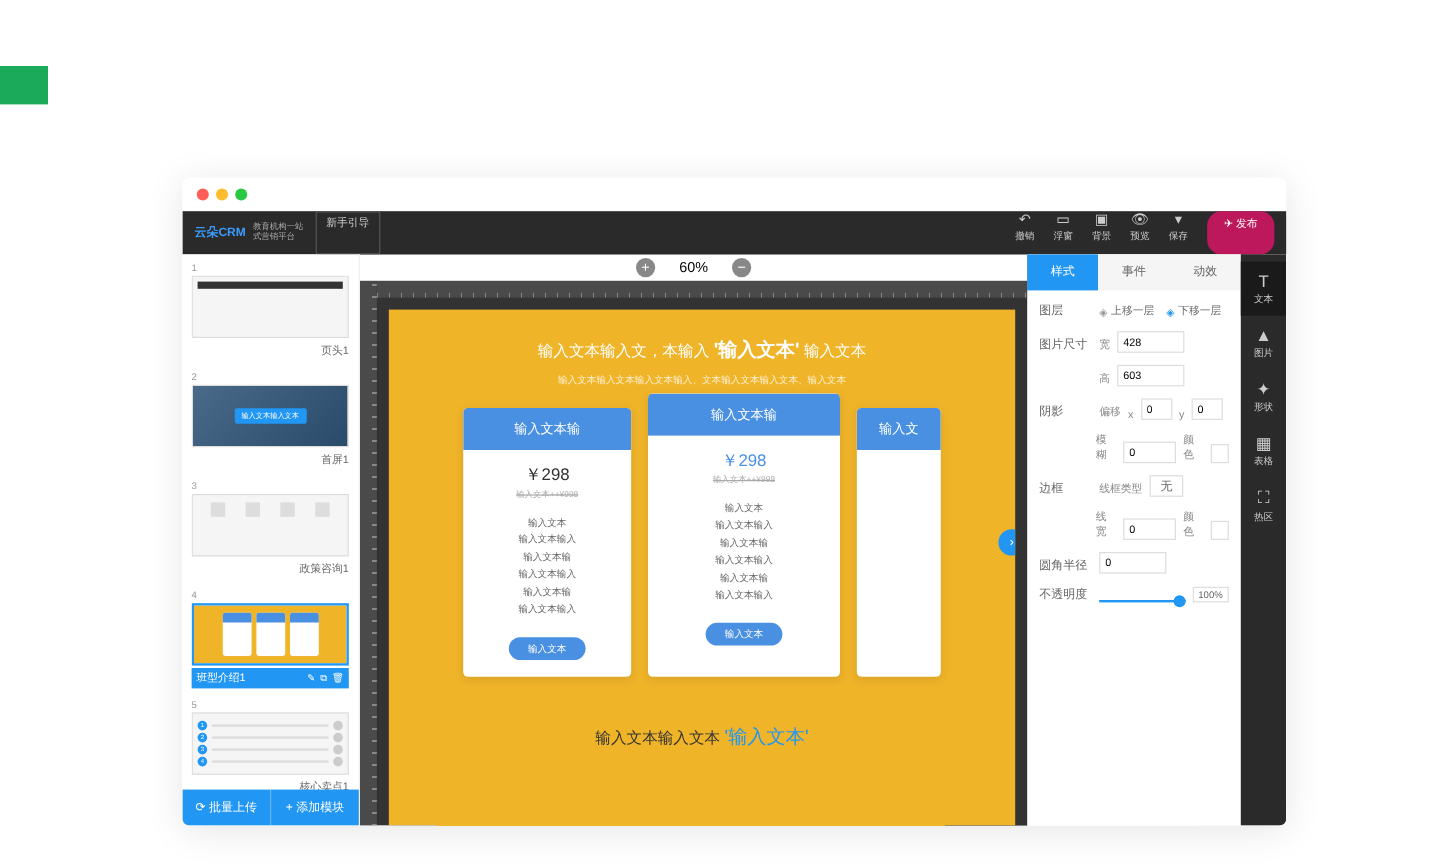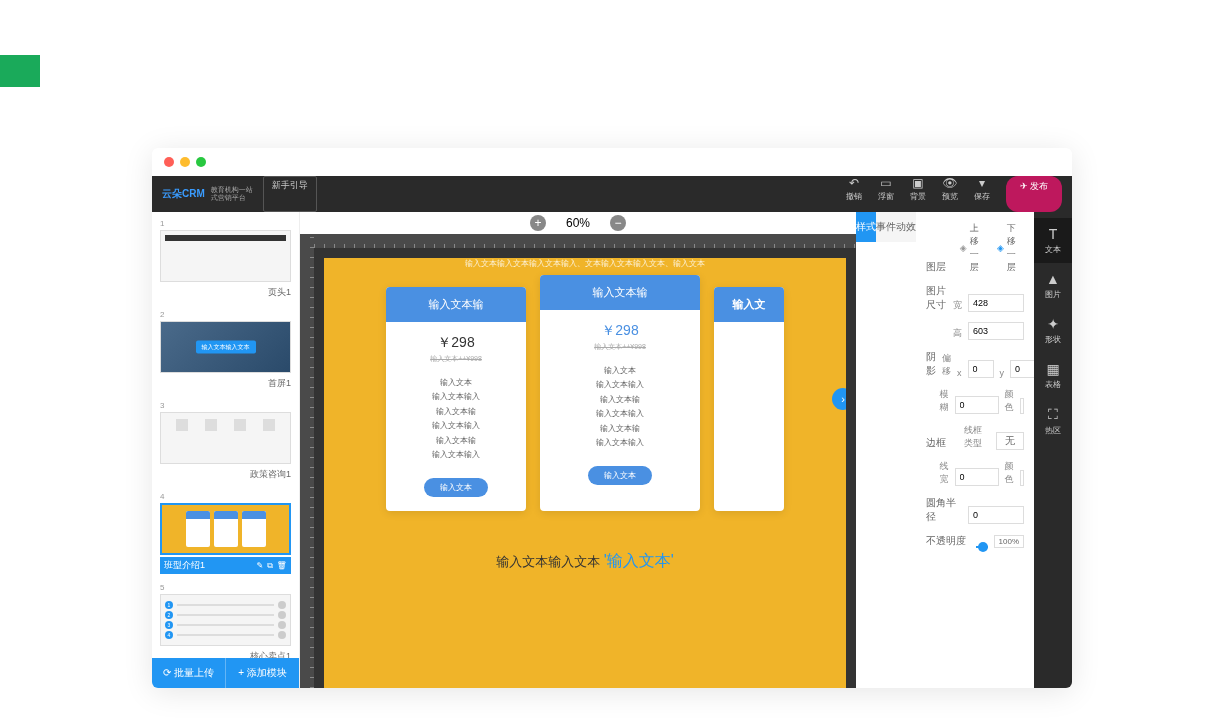--- a/index.html
+++ b/index.html
@@ -73,25 +73,25 @@
 .cards-row { display: flex; justify-content: center; gap: 14px; position: relative; }
 .price-card { width: 140px; background: #fff; border-radius: 4px; overflow: hidden; box-shadow: 0 2px 8px rgba(0,0,0,0.1); }
 .price-card.big { width: 160px; margin-top: -12px; }
 .card-header { background: #4a90e2; color: #fff; text-align: center; padding: 10px 0; font-size: 11px; }
 .card-price { text-align: center; padding: 12px 0 2px; font-size: 14px; color: #333; }
 .price-card.big .card-price { color: #4a90e2; }
 .card-old { text-align: center; font-size: 7px; color: #aaa; text-decoration: line-through; margin-bottom: 8px; }
 .card-features { text-align: center; font-size: 8px; color: #666; line-height: 1.8; padding: 4px 0 10px; }
 .card-btn { display: block; margin: 6px auto 14px; background: #4a90e2; color: #fff; font-size: 8px; padding: 4px 16px; border-radius: 10px; width: fit-content; cursor: pointer; }
 .card-arrow { position: absolute; right: -8px; top: 50%; width: 22px; height: 22px; background: #2196f3; border-radius: 50%; color: #fff; display: flex; align-items: center; justify-content: center; font-size: 11px; cursor: pointer; transform: translateY(-50%); }
-.card-partial { width: 70px; overflow: hidden; font-weight: bold; }
+.card-partial { width: 70px; overflow: hidden; }
 .canvas-footer-text { text-align: center; color: #333; font-size: 13px; margin-top: 40px; }
 .canvas-footer-text .highlight { color: #2196f3; font-size: 16px; }
 
-.prop-panel { width: 178px; background: #fff; display: flex; flex-direction: row; font-size: 10px; color: #666; }
+.prop-panel { width: 178px; background: #fff; display: flex; flex-direction: column; font-size: 10px; color: #666; }
 .prop-tabs { display: flex; height: 30px; }
 .prop-tab { flex: 1; text-align: center; line-height: 30px; cursor: pointer; background: #f5f5f5; }
 .prop-tab.active { background: #2196f3; color: #fff; }
 .prop-body { flex: 1; padding: 10px; overflow-y: auto; }
 .prop-row { display: flex; align-items: flex-end; margin-bottom: 10px; gap: 6px; }
 .prop-label { width: 44px; color: #666; }
 .prop-sublabel { color: #888; font-size: 9px; }
 .layer-btns { display: flex; gap: 10px; font-size: 9px; }
 .layer-btn { display: flex; align-items: center; gap: 3px; cursor: pointer; }
 .layer-btn .ic { color: #999; }
@@ -252,20 +252,25 @@
 
     <div class="canvas-area">
       <div class="zoom-bar">
         <div class="zoom-btn">+</div>
         <span>60%</span>
         <div class="zoom-btn">−</div>
       </div>
       <div class="ruler-h"></div>
       <div class="ruler-v"></div>
       <div class="canvas-content">
+        <div class="canvas-heading">
+          <span>输入文本输入文，本输入</span>
+          <span class="quote highlight">'输入文本'</span>
+          <span>输入文本</span>
+        </div>
         <div class="canvas-sub">输入文本输入文本输入文本输入、文本输入文本输入文本、输入文本</div>
         <div class="cards-row">
           <div class="price-card">
             <div class="card-header">输入文本输</div>
             <div class="card-price">￥298</div>
             <div class="card-old">输入文本++¥998</div>
             <div class="card-features">
               <div>输入文本</div>
                 <div>输入文本输入</div>
                 <div>输入文本输</div>

